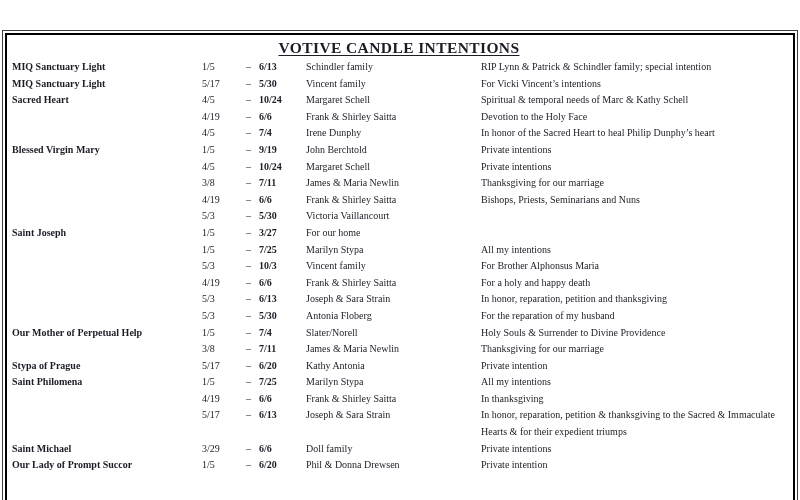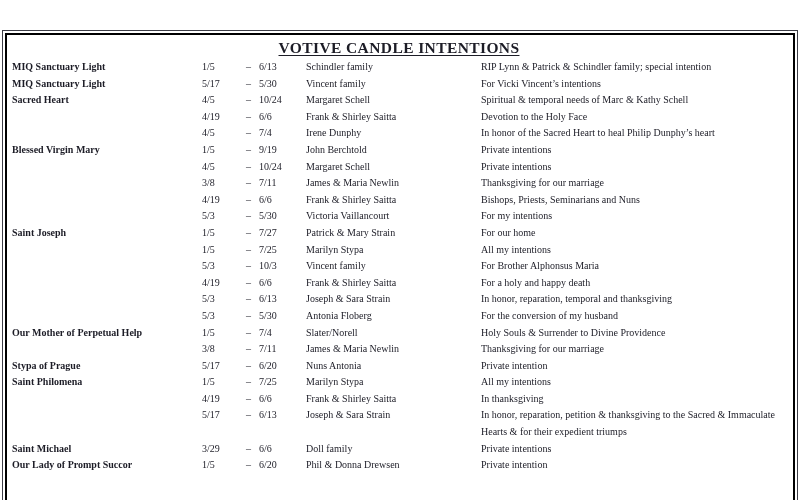--- a/index.html
+++ b/index.html
@@ -26,21 +26,21 @@
   }
   .rows { }
   .row {
     display: flex; align-items: flex-start;
     font-size: 10px; line-height: 16.6px;
   }
   .c1 { flex: none; width: 190px; font-weight: bold; white-space: nowrap; }
   .c2 { flex: none; width: 104px; display: flex; }
   .ds { flex: none; width: 44px; }
   .dh { flex: none; width: 13px; }
-  .de { flex: 1; }
+  .de { flex: 1; font-weight: bold; }
   .c3 { flex: none; width: 175px; font-family: Liberation Serif, serif; }
   .c4 { flex: 1; min-width: 0; }
 </style>
 </head>
 <body>
 
 <div class="page">
   <div class="frame">
     <div class="title">VOTIVE CANDLE INTENTIONS</div>
     <div class="rows" id="rows-container">
@@ -144,31 +144,29 @@
   </div>
 
   <div class="row">
     <span class="c1"></span>
     <span class="c2">
       <span class="ds">5/3</span>
       <span class="dh">–</span>
       <span class="de">5/30</span>
     </span>
     <span class="c3">Victoria Vaillancourt</span>
-    <span class="c4">For my intentions</span>
   </div>
 
   <div class="row">
     <span class="c1">Saint Joseph</span>
     <span class="c2">
       <span class="ds">1/5</span>
       <span class="dh">–</span>
-      <span class="de">7/27</span>
-    </span>
-    <span class="c3">Patrick &amp; Mary Strain</span>
+      <span class="de">3/27</span>
+    </span>
     <span class="c4">For our home</span>
   </div>
 
   <div class="row">
     <span class="c1"></span>
     <span class="c2">
       <span class="ds">1/5</span>
       <span class="dh">–</span>
       <span class="de">7/25</span>
     </span>
@@ -199,32 +197,32 @@
   </div>
 
   <div class="row">
     <span class="c1"></span>
     <span class="c2">
       <span class="ds">5/3</span>
       <span class="dh">–</span>
       <span class="de">6/13</span>
     </span>
     <span class="c3">Joseph &amp; Sara Strain</span>
-    <span class="c4">In honor, reparation, temporal and thanksgiving</span>
+    <span class="c4">In honor, reparation, petition and thanksgiving</span>
   </div>
 
   <div class="row">
     <span class="c1"></span>
     <span class="c2">
       <span class="ds">5/3</span>
       <span class="dh">–</span>
       <span class="de">5/30</span>
     </span>
     <span class="c3">Antonia Floberg</span>
-    <span class="c4">For the conversion of my husband</span>
+    <span class="c4">For the reparation of my husband</span>
   </div>
 
   <div class="row">
     <span class="c1">Our Mother of Perpetual Help</span>
     <span class="c2">
       <span class="ds">1/5</span>
       <span class="dh">–</span>
       <span class="de">7/4</span>
     </span>
     <span class="c3">Slater/Norell</span>
@@ -242,21 +240,21 @@
     <span class="c4">Thanksgiving for our marriage</span>
   </div>
 
   <div class="row">
     <span class="c1">Stypa of Prague</span>
     <span class="c2">
       <span class="ds">5/17</span>
       <span class="dh">–</span>
       <span class="de">6/20</span>
     </span>
-    <span class="c3">Nuns Antonia</span>
+    <span class="c3">Kathy Antonia</span>
     <span class="c4">Private intention</span>
   </div>
 
   <div class="row">
     <span class="c1">Saint Philomena</span>
     <span class="c2">
       <span class="ds">1/5</span>
       <span class="dh">–</span>
       <span class="de">7/25</span>
     </span>

